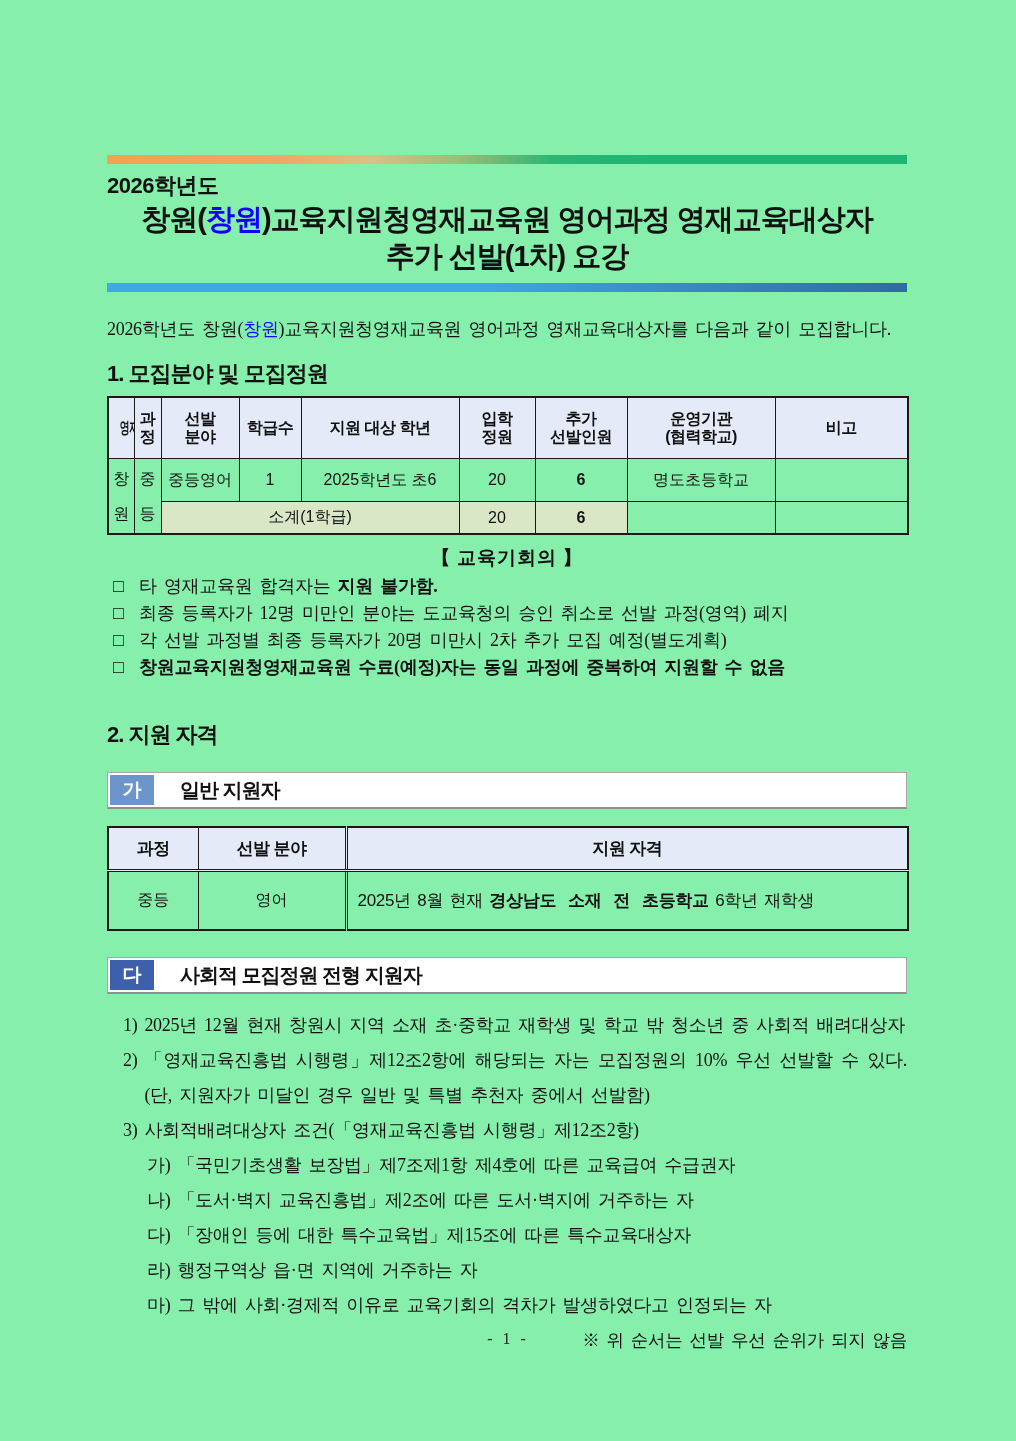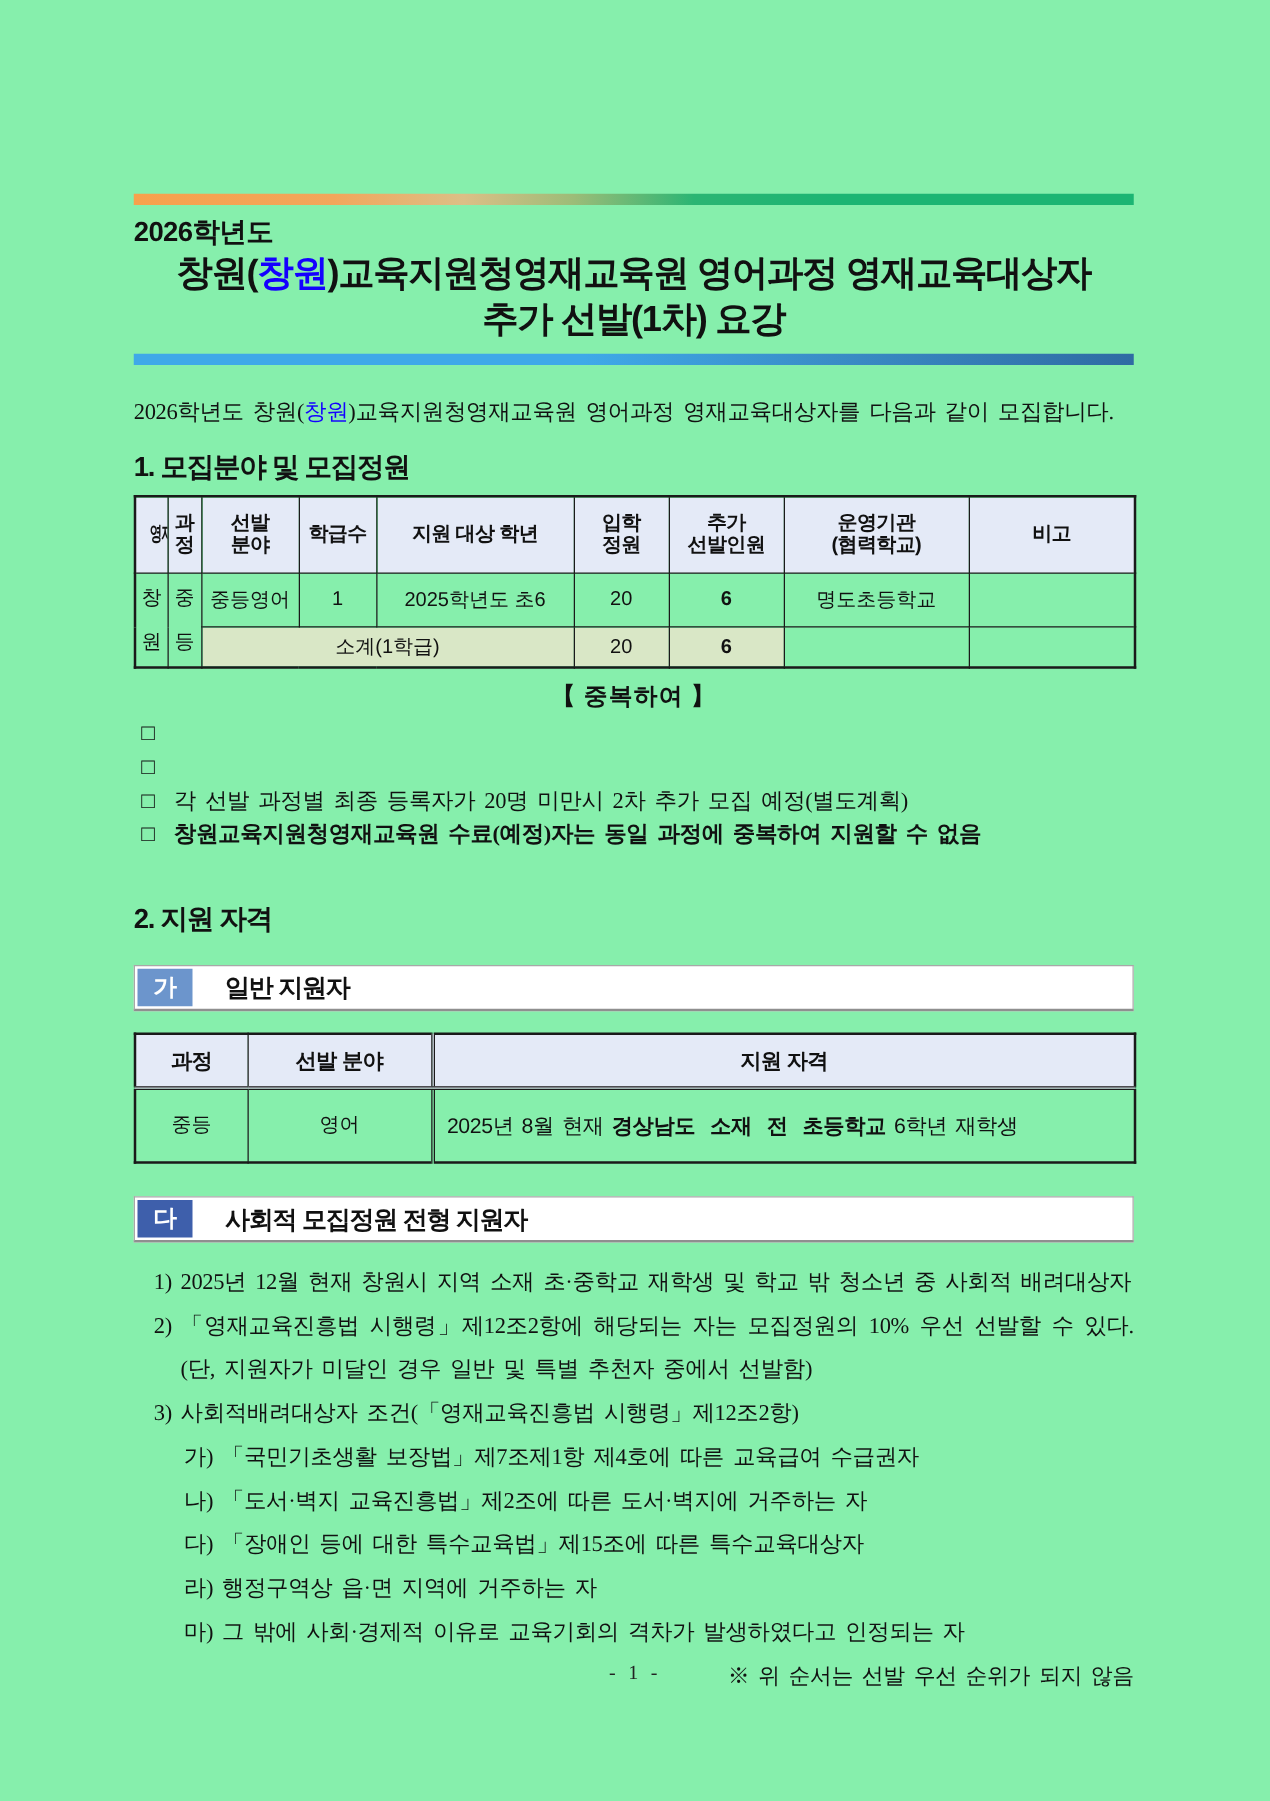--- a/index.html
+++ b/index.html
@@ -143,26 +143,28 @@
           <td class="green" colspan="3">소계(1학급)</td>
           <td class="green">20</td>
           <td class="green bold">6</td>
           <td></td>
           <td></td>
         </tr>
       </tbody>
     </table>
 
     <div class="notice">
-      <div class="notice-title">【 중복하여 】</div>
-      <div class="notice-item">
-        <span class="bullet">□</span>
-      </div>
-      <div class="notice-item">
-        <span class="bullet">□</span>
+      <div class="notice-title">【 교육기회의 】</div>
+      <div class="notice-item">
+        <span class="bullet">□</span>
+        <span><span>타 영재교육원 합격자는 </span><b>지원 불가함.</b></span>
+      </div>
+      <div class="notice-item">
+        <span class="bullet">□</span>
+        <span><span>최종 등록자가 12명 미만인 분야는 도교육청의 승인 취소로 선발 과정(영역) 폐지</span><b></b></span>
       </div>
       <div class="notice-item">
         <span class="bullet">□</span>
         <span><span>각 선발 과정별 최종 등록자가 20명 미만시 2차 추가 모집 예정(별도계획)</span><b></b></span>
       </div>
       <div class="notice-item">
         <span class="bullet">□</span>
         <span><span></span><b>창원교육지원청영재교육원 수료(예정)자는 동일 과정에 중복하여 지원할 수 없음</b></span>
       </div>
     </div>

